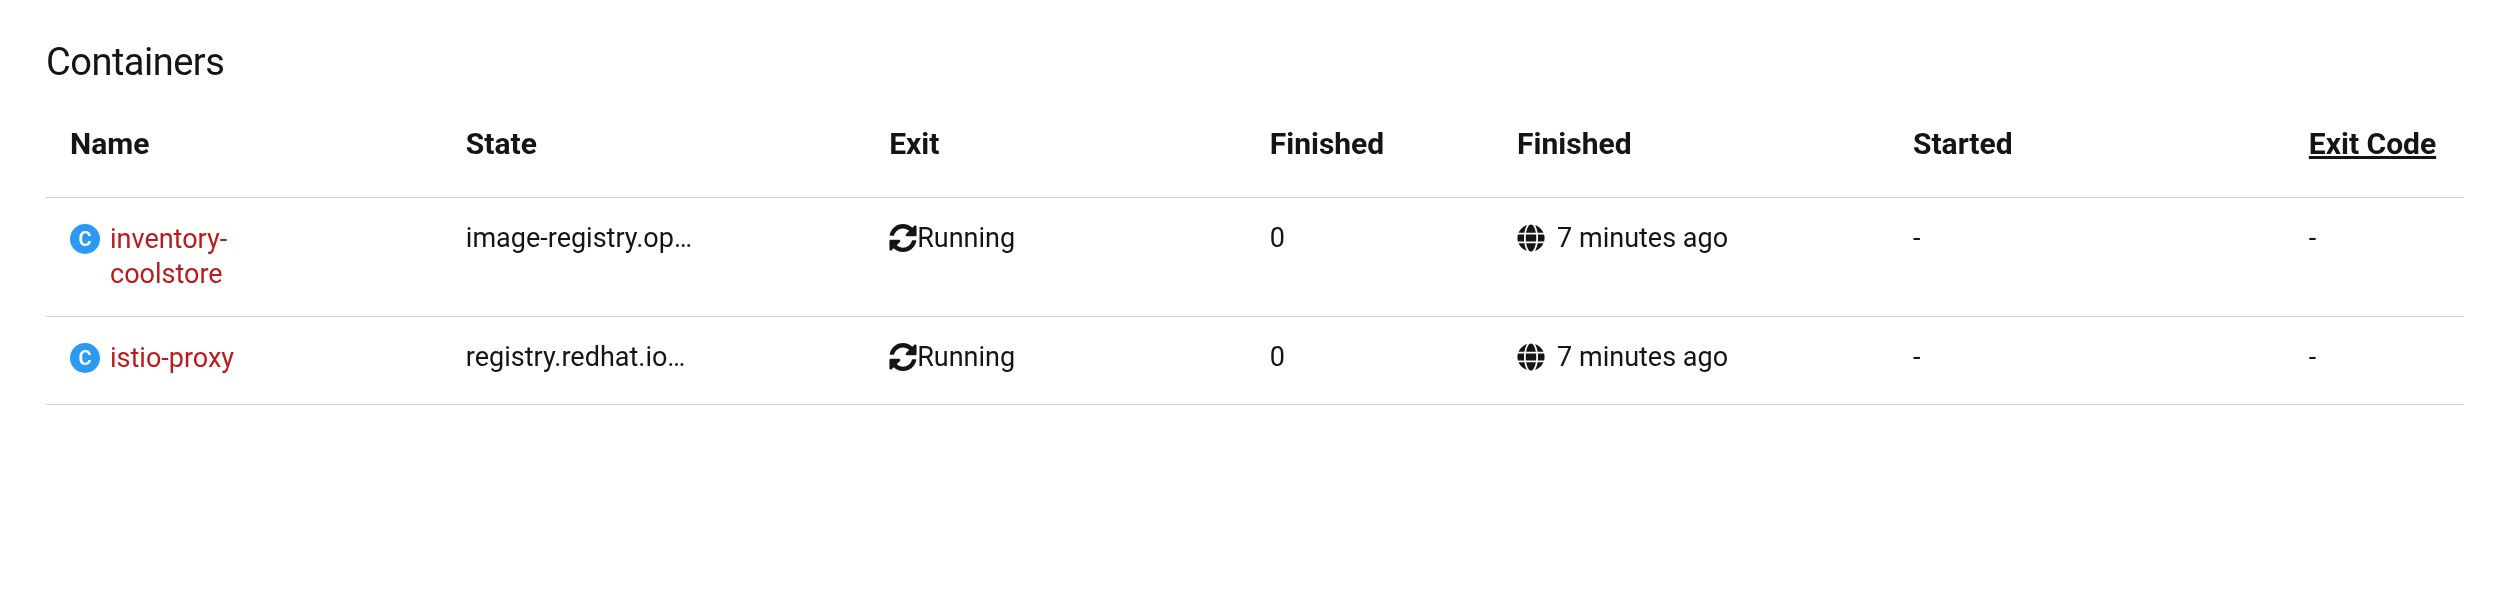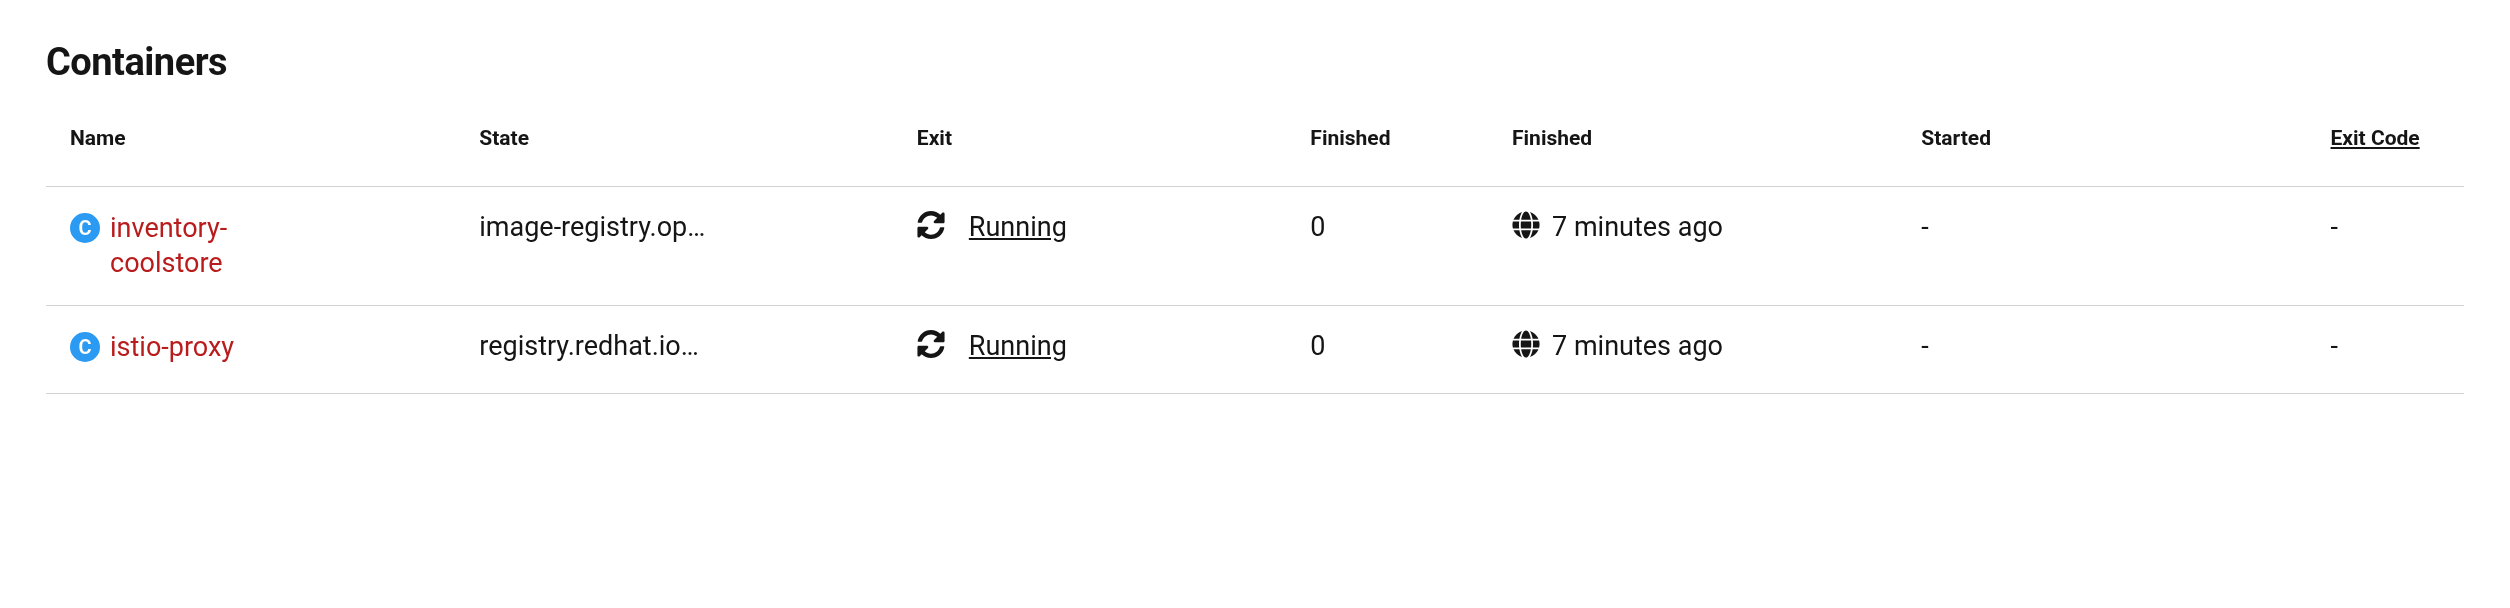--- a/index.html
+++ b/index.html
@@ -9,32 +9,32 @@
     }
     body {
       font-family: -apple-system, BlinkMacSystemFont, "Segoe UI", Roboto, "Helvetica Neue", Arial, sans-serif;
       background: #ffffff;
       color: #151515;
       padding: 40px 46px;
       width: 2510px;
     }
     .section-title {
       font-size: 38px;
-      font-weight: 700;
+      font-weight: 400;
       margin-bottom: 32px;
       letter-spacing: -0.5px;
     }
     .table {
       width: 100%;
       border-collapse: collapse;
     }
     .table thead th {
       text-align: left;
       font-weight: 700;
-      font-size: 21px;
+      font-size: 30px;
       padding: 10px 24px 36px 24px;
       border-bottom: 1px solid #d2d2d2;
       vertical-align: top;
     }
     .table tbody td {
       padding: 24px 24px;
       border-bottom: 1px solid #d2d2d2;
       font-size: 27px;
       vertical-align: top;
     }
@@ -66,25 +66,26 @@
       border-radius: 50%;
       background: #2b9af3;
       color: #ffffff;
       font-size: 20px;
       font-weight: 600;
       flex-shrink: 0;
       margin-top: 2px;
     }
     .state-cell {
       display: flex;
-      gap: 24px;
-      text-decoration: underline;
+      align-items: center;
+      gap: 0;
     }
     .started-cell {
       display: flex;
+      align-items: center;
       gap: 12px;
     }
     .icon {
       display: inline-flex;
       align-items: center;
       justify-content: center;
       width: 28px;
       height: 28px;
       flex-shrink: 0;
     }

